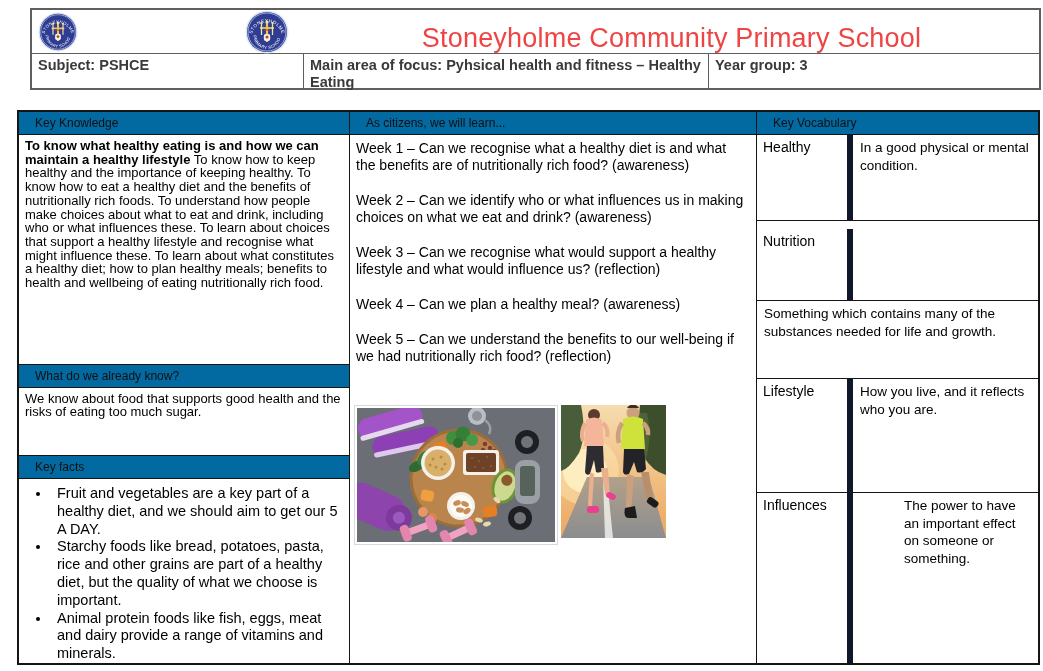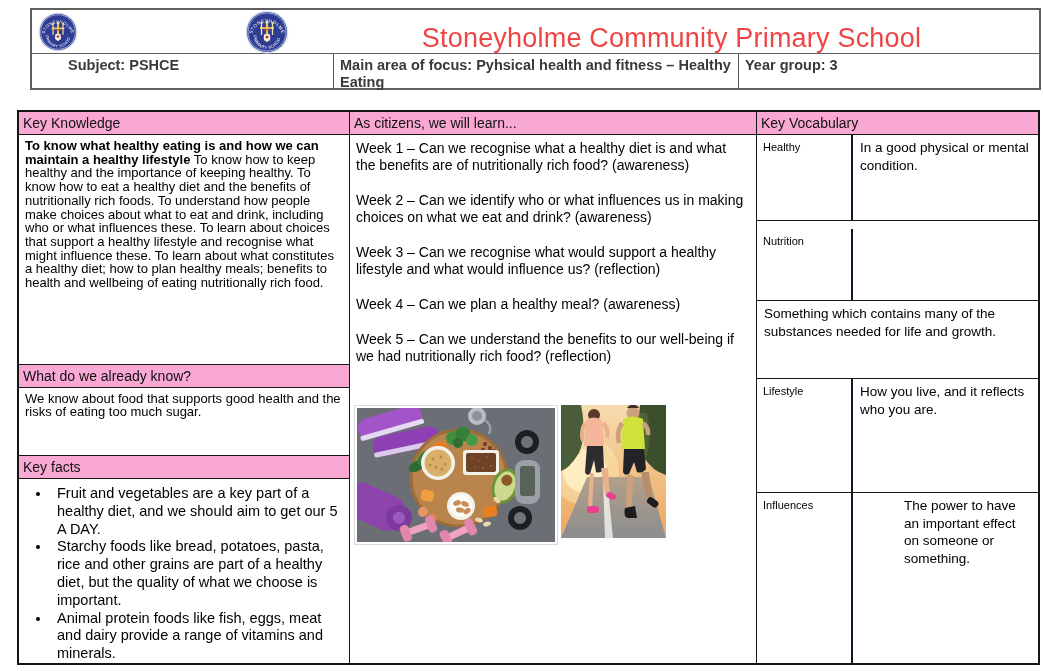--- a/index.html
+++ b/index.html
@@ -10,57 +10,57 @@
   
   .hdr-table { position:absolute; left:30px; top:8px; width:1011px; height:82px;
                border:2px solid #5f5f5f; }
   .hdr-row1 { position:relative; height:44px; border-bottom:1px solid #5f5f5f;
               display:flex; align-items:center; }
   .logo1 { position:absolute; left:6px;  top:2px; width:40px; height:40px; }
   .logo2 { position:absolute; left:213px; top:0px; width:44px; height:44px; }
   .school-title { position:absolute; left:272px; right:0; top:0; height:56px;
                   display:flex; align-items:center; justify-content:center;
                   font-size:27px; color:#ef4444; letter-spacing:0.2px; }
-  .hdr-row2 { display:flex; height:36px;margin-left:30px; }
+  .hdr-row2 { display:flex; height:36px; }
   .hdr-cell { padding:3px 6px; font-weight:bold; font-size:14.5px; color:#3a3a3a;
               line-height:16.5px; }
   .hc1 { width:272px; border-right:1px solid #5f5f5f; }
   .hc2 { width:405px; border-right:1px solid #5f5f5f; }
   .hc3 { flex:1; }
 
   
   .main-table { position:absolute; left:17px; top:110px; width:1023px; height:555px;
                 border:2px solid #151515; display:flex; background:#fff; }
   .col-left   { width:331px; border-right:1px solid #151515; display:flex; flex-direction:column; }
   .col-mid    { width:407px; border-right:1px solid #151515; display:flex; flex-direction:column; }
   .col-right  { flex:1; display:flex; flex-direction:column; }
 
-  .pink-hdr { height:23px; background:#f9a8d4; border-bottom:1px solid #151515;
-              font-size:14px; line-height:21px; padding:1px 0 0 4px; color:#101010; }
+  .pink-hdr { height:23px; background:#0369a1; border-bottom:1px solid #151515;
+              font-size:12px; line-height:21px; padding:1px 0 0 16px; color:#101010; }
 
   .cell-body { padding:4px 6px 0 6px; font-size:13px; line-height:13.7px; }
   .kk-body   { height:236px; border-bottom:1px solid #151515; }
   .kk-bold   { font-weight:bold; }
   .ak-body   { height:70px;  border-bottom:1px solid #151515; }
   .facts-body{ flex:1; padding:6px 4px 0 6px; }
   .facts-body ul { list-style:disc; margin-left:26px; }
   .facts-body li { font-size:14.5px; line-height:17.8px; padding-left:6px; }
 
   .mid-body { flex:1; padding:5px 8px 0 6px; font-size:14px; line-height:17px; }
   .mid-body p { margin-bottom:18px; }
   .mid-body p.single { margin-bottom:18px; }
   .images-row { display:flex; align-items:flex-start; margin-top:40px; margin-left:-2px; }
   .img-frame { border:1px solid #d9d9d9; background:#fff; padding:2px; margin-right:3px; }
   .img-frame svg { display:block; }
 
   .vocab-rows { flex:1; display:flex; flex-direction:column; }
   .vocab-row  { display:flex; border-bottom:1px solid #151515; }
   .vocab-row:last-child { border-bottom:none; flex:1;gap:44px; }
-  .v-term { width:96px; border-right:2px solid #0f172a; padding:4px 4px 0 6px;
-            font-size:11px; line-height:17px; }
+  .v-term { width:96px; border-right:6px solid #0f172a; padding:4px 4px 0 6px;
+            font-size:14px; line-height:17px; }
   .v-def  { flex:1; padding:4px 6px 0 7px; font-size:13.5px; line-height:17.5px; }
   .vr-1 { height:86px; } .vr-2 { height:72px;margin-top:8px; } .vr-3 { height:78px; } .vr-4 { height:114px; }
 </style>
 </head>
 <body>
 
 <div id="canvas">
 
   <div class="hdr-table">
     <div class="hdr-row1">

